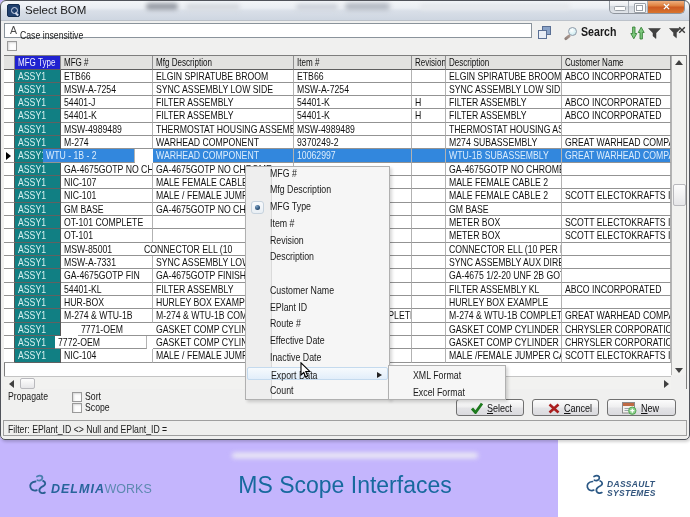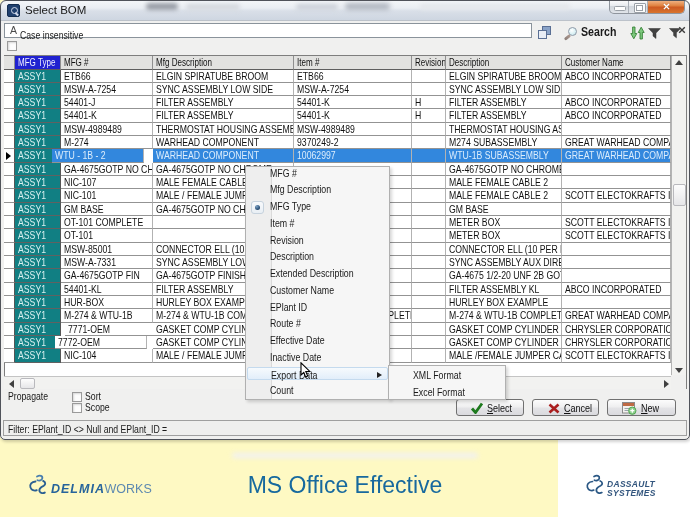--- a/index.html
+++ b/index.html
@@ -1,16 +1,16 @@
 <!DOCTYPE html>
 <html><head><meta charset="utf-8">
 <style>
 * { margin:0; padding:0; box-sizing:border-box; }
 html,body { width:690px; height:517px; background:#fff; font-family:"Liberation Sans", sans-serif; overflow:hidden; }
-#stage { position:relative; width:558px; height:517px; background:#fef9c3; }
+#stage { position:relative; width:558px; height:517px; background:#c4b5fd; }
 .t { display:inline-block; transform:scaleX(0.79); transform-origin:0 0; white-space:nowrap; }
 
 #win { position:absolute; left:0; top:0; width:690px; height:440px; background:#f0f0ef; border-radius:6px 6px 5px 5px; }
 #winborder { position:absolute; left:0; top:0; width:690px; height:440px; border:1.4px solid #50535a; border-radius:6px 6px 5px 5px; z-index:90; pointer-events:none; box-shadow:1px 2px 3px rgba(0,0,0,.18); }
 #titlebar { position:absolute; left:0; top:0; width:690px; height:21px;
   background:linear-gradient(#f5f7f9 0%,#eaeef3 40%,#d9dfe8 55%,#ced6e1 100%);
   border-radius:6px 6px 0 0; border-bottom:1px solid #bcc2ca; }
 #appicon { position:absolute; left:7px; top:4px; width:13px; height:13px; background:#20406e; border-radius:2px; border:1px solid #122c50; }
 #appicon:after { content:""; position:absolute; left:2.5px; top:1.5px; width:5px; height:5px; border:1.5px solid #cfd8ea; border-radius:50%; }
 #appicon:before { content:""; position:absolute; left:7px; top:7.5px; width:3.5px; height:1.5px; background:#cfd8ea; transform:rotate(45deg); }
@@ -222,21 +222,21 @@
         <div class="c" style="left:294px;width:118px"><span class="t">9370249-2</span></div>
         <div class="c" style="left:412px;width:34px"><span class="t"></span></div>
         <div class="c" style="left:446px;width:116px"><span class="t">M274 SUBASSEMBLY</span></div>
         <div class="c" style="left:562px;width:109px"><span class="t">GREAT WARHEAD COMPANY</span></div>
       </div>
 <div class="row" style="top:149.42px;height:13.32px">
         <div class="c selcol" style="left:4px;width:11px">
           <span class="cura"></span>
         </div>
         <div class="c typecell" style="left:15px;width:46px"><span class="t">ASSY1</span></div>
-        <div class="c selblue" style="left:52px;width:92px"><span class="t">WTU - 1B - 2</span></div>
+        <div class="c selblue" style="left:43px;width:92px"><span class="t">WTU - 1B - 2</span></div>
         <div class="c selblue" style="left:153px;width:141px"><span class="t">WARHEAD COMPONENT</span></div>
         <div class="c selblue" style="left:294px;width:118px"><span class="t">10062997</span></div>
         <div class="c selblue" style="left:412px;width:34px"><span class="t"></span></div>
         <div class="c selblue" style="left:446px;width:116px"><span class="t">WTU-1B SUBASSEMBLY</span></div>
         <div class="c selblue" style="left:562px;width:109px"><span class="t">GREAT WARHEAD COMPANY</span></div>
       </div>
 <div class="row" style="top:162.74px;height:13.32px">
         <div class="c selcol" style="left:4px;width:11px"></div>
         <div class="c typecell" style="left:15px;width:46px"><span class="t">ASSY1</span></div>
         <div class="c" style="left:61px;width:92px"><span class="t">GA-4675GOTP NO CHR</span></div>
@@ -293,21 +293,21 @@
         <div class="c" style="left:153px;width:141px"><span class="t"></span></div>
         <div class="c" style="left:294px;width:118px"><span class="t"></span></div>
         <div class="c" style="left:412px;width:34px"><span class="t"></span></div>
         <div class="c" style="left:446px;width:116px"><span class="t">METER BOX</span></div>
         <div class="c" style="left:562px;width:109px"><span class="t">SCOTT ELECTOKRAFTS INC</span></div>
       </div>
 <div class="row" style="top:242.66px;height:13.32px">
         <div class="c selcol" style="left:4px;width:11px"></div>
         <div class="c typecell" style="left:15px;width:46px"><span class="t">ASSY1</span></div>
         <div class="c" style="left:61px;width:92px"><span class="t">MSW-85001</span></div>
-        <div class="c" style="left:153px;width:141px"><span class="t">CONNECTOR ELL (10</span></div>
+        <div class="c" style="left:141px;width:141px"><span class="t">CONNECTOR ELL (10</span></div>
         <div class="c" style="left:294px;width:118px"><span class="t"></span></div>
         <div class="c" style="left:412px;width:34px"><span class="t"></span></div>
         <div class="c" style="left:446px;width:116px"><span class="t">CONNECTOR ELL (10 PER BAG</span></div>
         <div class="c" style="left:562px;width:109px"><span class="t"></span></div>
       </div>
 <div class="row" style="top:255.98px;height:13.32px">
         <div class="c selcol" style="left:4px;width:11px"></div>
         <div class="c typecell" style="left:15px;width:46px"><span class="t">ASSY1</span></div>
         <div class="c" style="left:61px;width:92px"><span class="t">MSW-A-7331</span></div>
         <div class="c" style="left:153px;width:141px"><span class="t">SYNC ASSEMBLY LOW</span></div>
@@ -352,21 +352,21 @@
         <div class="c" style="left:61px;width:92px"><span class="t">M-274 &amp; WTU-1B</span></div>
         <div class="c" style="left:153px;width:141px"><span class="t">M-274 &amp; WTU-1B COMPL</span></div>
         <div class="c" style="left:294px;width:118px"><span class="t">M-274 &amp; WTU-1B COMPLETE</span></div>
         <div class="c" style="left:412px;width:34px"><span class="t"></span></div>
         <div class="c" style="left:446px;width:116px"><span class="t">M-274 &amp; WTU-1B COMPLETE A</span></div>
         <div class="c" style="left:562px;width:109px"><span class="t">GREAT WARHEAD COMPANY</span></div>
       </div>
 <div class="row" style="top:322.58px;height:13.32px">
         <div class="c selcol" style="left:4px;width:11px"></div>
         <div class="c typecell" style="left:15px;width:46px"><span class="t">ASSY1</span></div>
-        <div class="c" style="left:65px;width:92px"><span class="t">7771-OEM</span></div>
+        <div class="c" style="left:78px;width:92px"><span class="t">7771-OEM</span></div>
         <div class="c" style="left:153px;width:141px"><span class="t">GASKET COMP CYLIN</span></div>
         <div class="c" style="left:294px;width:118px"><span class="t"></span></div>
         <div class="c" style="left:412px;width:34px"><span class="t"></span></div>
         <div class="c" style="left:446px;width:116px"><span class="t">GASKET COMP CYLINDER HE</span></div>
         <div class="c" style="left:562px;width:109px"><span class="t">CHRYSLER CORPORATION</span></div>
       </div>
 <div class="row" style="top:335.90px;height:13.32px">
         <div class="c selcol" style="left:4px;width:11px"></div>
         <div class="c typecell" style="left:15px;width:46px"><span class="t">ASSY1</span></div>
         <div class="c" style="left:55px;width:92px"><span class="t">7772-OEM</span></div>
@@ -443,23 +443,20 @@
         </div>
 <div class="mi" style="top:48.25px">
           <span class="mt">Item #</span>
         </div>
 <div class="mi" style="top:65.00px">
           <span class="mt">Revision</span>
         </div>
 <div class="mi" style="top:81.75px">
           <span class="mt">Description</span>
         </div>
-<div class="mi" style="top:98.50px">
-          <span class="mt">Extended Description</span>
-        </div>
 <div class="mi" style="top:115.25px">
           <span class="mt">Customer Name</span>
         </div>
 <div class="mi" style="top:132.00px">
           <span class="mt">EPlant ID</span>
         </div>
 <div class="mi" style="top:165.50px">
           <span class="mt">Effective Date</span>
         </div>
 <div class="mi" style="top:148.75px">
@@ -481,21 +478,21 @@
       <div class="si" style="top:20px">Excel Format</div>
     </div>
     <svg id="cursor" width="12" height="18" viewBox="0 0 12 18">
       <path d="M1 0.8 L1 13 L3.8 10.5 L5.6 14.9 L7.7 14 L5.8 9.6 L9.8 9.4 Z" fill="#fff" stroke="#000" stroke-width="1.1"></path>
     </svg>
     <div id="winborder"></div>
   </div>
 
   <div class="smudge" style="left:232px;top:453px;width:246px;height:5px;background:#f0f0f3;filter:blur(2.5px)"></div>
 
-  <div id="foot-title">MS Office Effective</div>
+  <div id="foot-title">MS Scope Interfaces</div>
   <div id="dw">
     <svg width="130" height="26" viewBox="0 0 130 26">
       <g fill="none" stroke-linecap="round">
         <path d="M10 2.5 C13 0.8 15.8 2 15.3 4.4 C14.9 6.5 12 7 10.4 6.2" stroke="#4a7fae" stroke-width="1.8"></path>
         <path d="M8.5 7.5 C4.5 7.7 2.6 10.5 3.4 13.3 C4.2 16.1 7.4 17.3 9.8 16.1" stroke="#2a5f92" stroke-width="1.8"></path>
         <path d="M16.2 7 C18.6 7.8 19 10.6 16.6 11.8 C13.8 13.1 11.4 14.6 12.6 17.4 C13.5 19.3 16.2 19.6 17.8 18.6" stroke="#2a5f92" stroke-width="1.9"></path>
       </g>
       <text x="24" y="19" font-family="Liberation Sans, sans-serif" font-style="italic" font-weight="bold" font-size="12.5" fill="#27649b" letter-spacing="1">DELMIA</text>
       <text x="77.5" y="19" font-family="Liberation Sans, sans-serif" font-size="12.5" fill="#5d89b0">WORKS</text>
     </svg>

